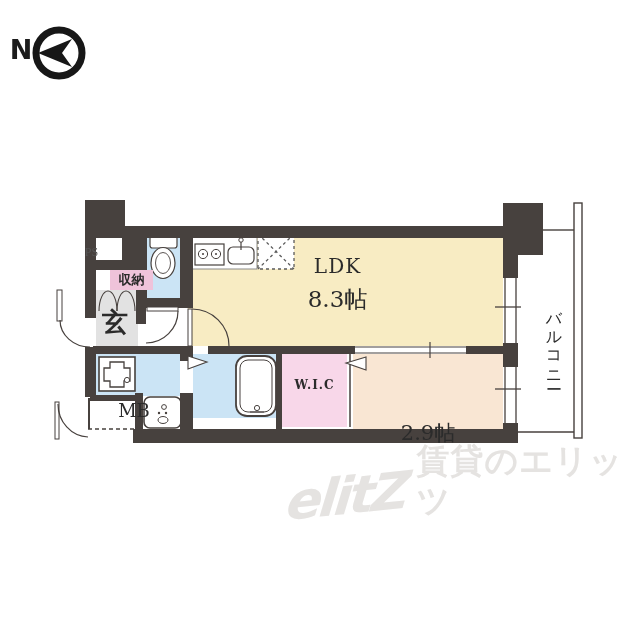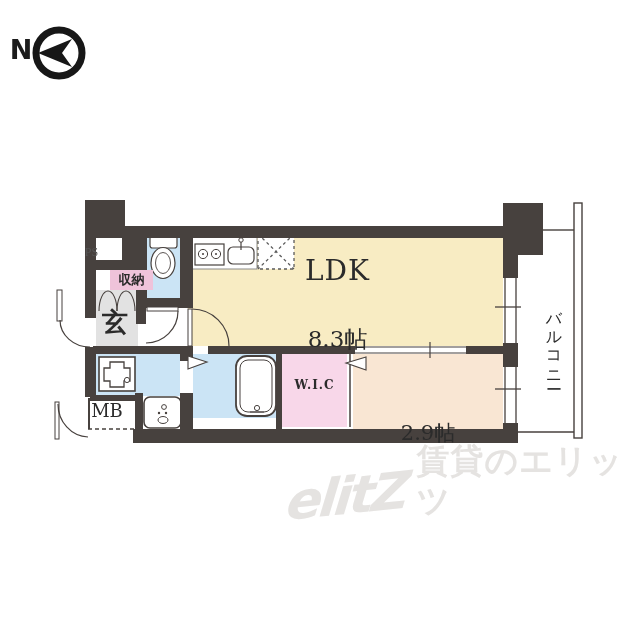--- a/index.html
+++ b/index.html
@@ -6,23 +6,23 @@
   #screen{position:relative;width:640px;height:640px;background:#ffffff;overflow:hidden;
           font-family:"DejaVu Serif","Liberation Serif",serif;}
   #plan-svg{position:absolute;left:0;top:0;}
   .lbl{position:absolute;color:#2b2b2b;text-align:center;line-height:1.05;white-space:nowrap;}
   .lbl-n{left:6px;top:36px;width:30px;font-family:"DejaVu Sans","Liberation Sans",sans-serif;
          font-weight:bold;font-size:27px;color:#1c1c1c;}
   .lbl-ps{left:78px;top:246px;width:27px;font-size:12px;color:#555;font-family:Liberation Serif, serif;}
   .lbl-storage{left:96px;top:270px;width:43px;height:20px;line-height:20px;
                font-size:13px;font-weight:bold;}
   .lbl-genkan{left:97px;top:309px;width:36px;font-size:26px;font-weight:bold;}
-  .lbl-mb{left:89px;top:402px;width:36px;font-size:18px;}
-  .lbl-ldk{left:290px;top:256px;width:95px;font-size:28px;letter-spacing:1px;}
-  .lbl-ldk-size{left:290px;top:287px;width:95px;font-size:23px;margin-top:40px;}
+  .lbl-mb{left:89px;top:402px;width:36px;font-size:18px;padding-left:27px;}
+  .lbl-ldk{left:290px;top:256px;width:95px;font-size:20px;letter-spacing:1px;}
+  .lbl-ldk-size{left:290px;top:287px;width:95px;font-size:23px;}
   .lbl-wic{left:281px;top:379px;width:67px;font-size:12px;font-weight:bold;letter-spacing:1px;}
   .lbl-yo{left:378px;top:359px;width:100px;font-size:24px;font-weight:bold;letter-spacing:2px;}
   .lbl-yo-size{left:378px;top:390px;width:100px;font-size:21px;margin-top:32px;}
   .lbl-balcony{left:534px;top:261px;width:28px;height:160px;font-size:16px;letter-spacing:2px;
                writing-mode:vertical-rl;text-orientation:upright;white-space:nowrap;}
   .watermark{position:absolute;left:288px;top:441px;display:flex;align-items:flex-end;
              color:#e5e3e1;user-select:none;}
   .wm-logo{font-size:52px;font-weight:bold;font-style:italic;transform:skewX(-12deg) rotate(-6deg);
            font-family:"DejaVu Sans","Liberation Sans",sans-serif;letter-spacing:-3px;line-height:0.9;}
   .wm-text{font-size:33px;font-weight:bold;margin-left:10px;letter-spacing:1px;

